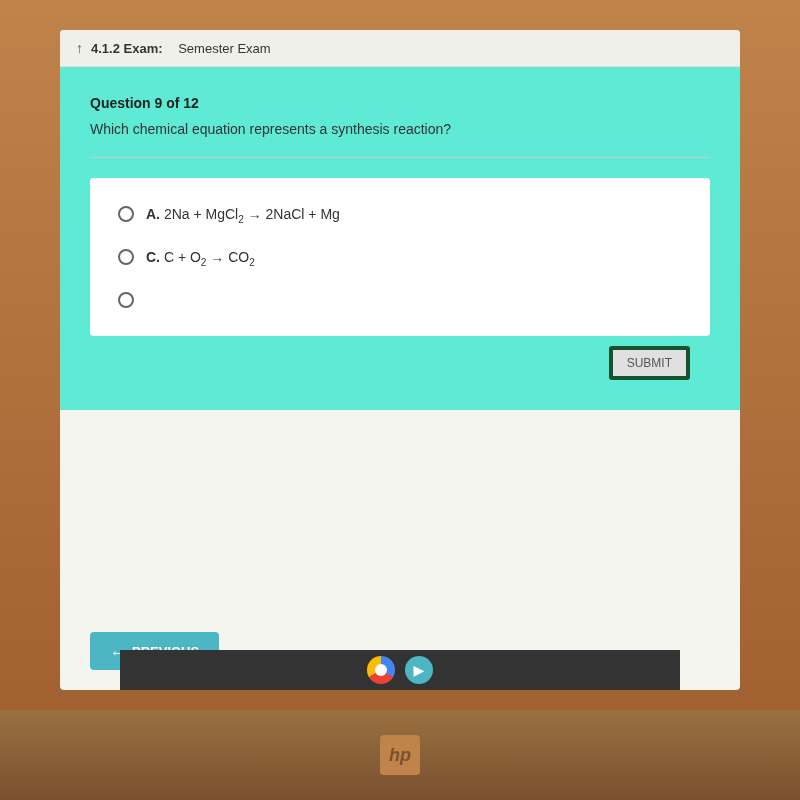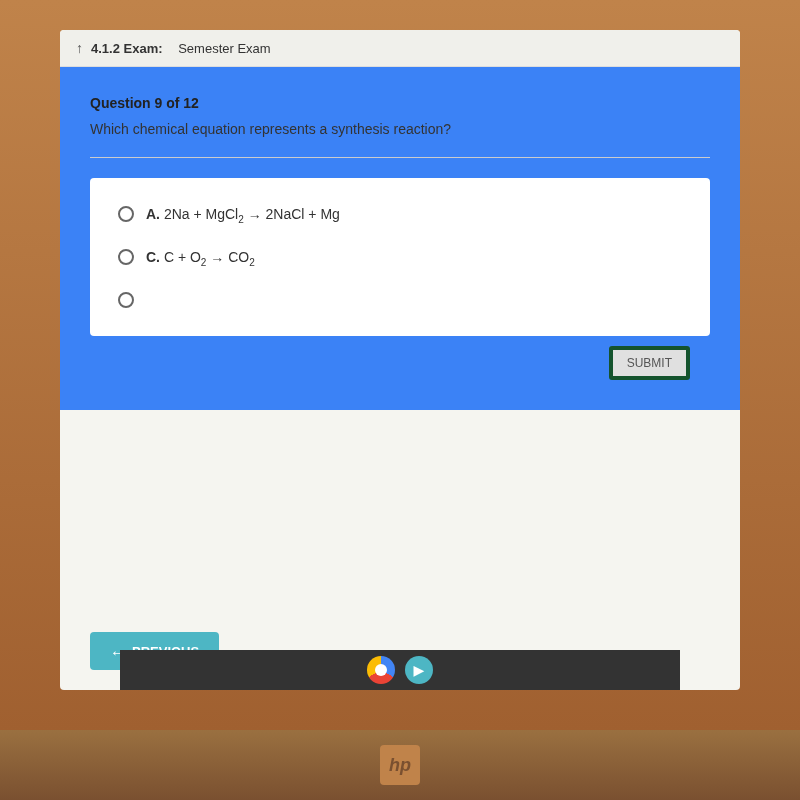--- a/index.html
+++ b/index.html
@@ -48,21 +48,21 @@
     }
 
     .top-bar-text {
       font-size: 13px;
       color: #333;
     }
 
     
     .main-content {
       padding: 28px 30px 20px 30px;
-      background: #3b82f6;
+      background: #5eead4;
     }
 
     .question-number {
       font-size: 14px;
       font-weight: bold;
       color: #222;
       margin-bottom: 10px;
     }
 
     .question-text {
@@ -198,21 +198,21 @@
       display: flex;
       align-items: center;
       justify-content: center;
     }
 
     
     .laptop-bottom {
       position: absolute;
       bottom: 0;
       left: 0; right: 0;
-      height: 70px;
+      height: 90px;
       background: linear-gradient(to bottom, #9a7040, #7a5030);
       display: flex;
       align-items: center;
       justify-content: center;
     }
 
     .hp-logo {
       width: 40px;
       height: 40px;
       background: #c0834a;

